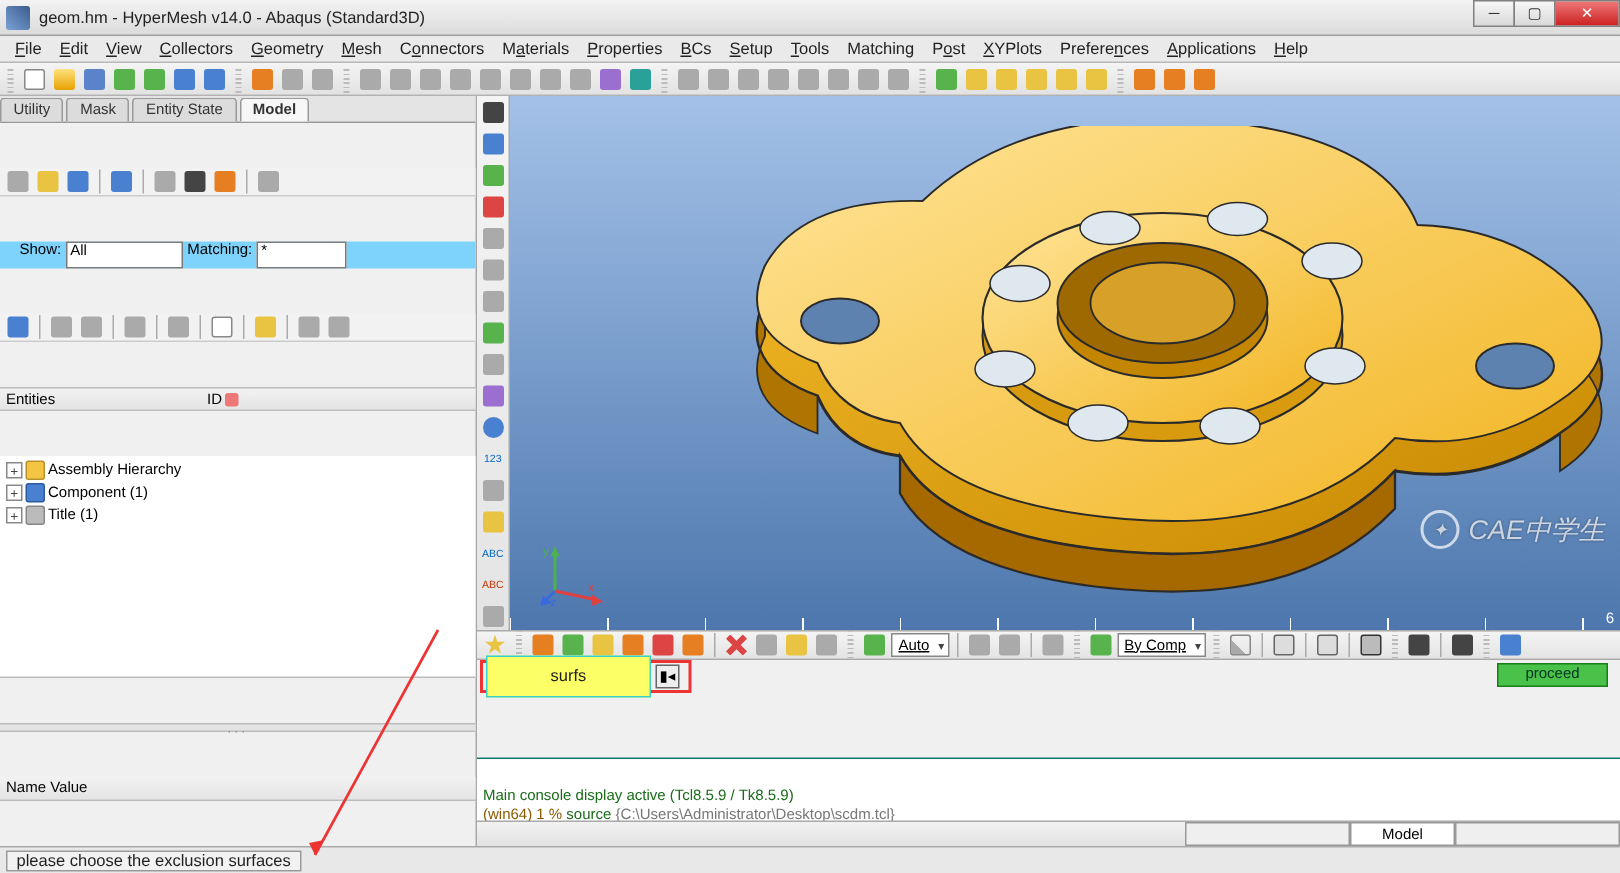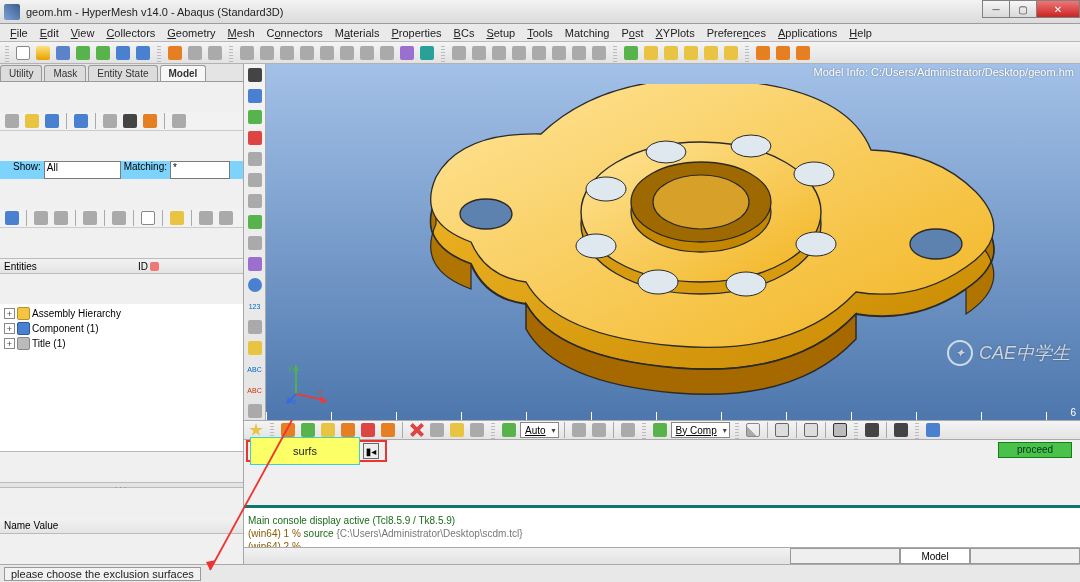--- a/index.html
+++ b/index.html
@@ -37,21 +37,21 @@
 .c-orange { background:#e67e22; }
 .c-dark { background:#444; }
 .c-teal { background:#2aa198; }
 .c-wire1 { background:linear-gradient(45deg,#aaa 40%,transparent 40%); border:1px solid #888;}
 .c-wire2 { background:#ddd; border:1px solid #666;}
 .c-wire3 { background:#bbb; border:1px solid #333;}
 .xsep { width:1px; height:16px; background:#aaa; margin:0 3px; }
 
 
 .main { display:flex; height: calc(582px - 24px - 18px - 22px - 18px); }
-.left { width: 244px; background:#f0f0f0; display:flex; flex-direction:column; border-right:1px solid #a8a8a8;gap:30px; }
+.left { width: 318px; background:#f0f0f0; display:flex; flex-direction:column; border-right:1px solid #a8a8a8;gap:30px; }
 .right { flex:1; display:flex; flex-direction:column; position:relative; }
 
 
 .tabrow { height:20px; display:flex; align-items:flex-end; background:#e4e4e4; border-bottom:1px solid #999; font-size:10px;}
 .tabrow .tab { padding:2px 8px; border:1px solid #999; border-bottom:none; background:#dcdcdc; margin-right:2px; border-radius:3px 3px 0 0; color:#333;}
 .tabrow .tab.active { background:#f7f7f7; font-weight:bold;}
 .panelbar { height:22px; display:flex; align-items:center; gap:2px; padding:0 3px; background:#f2f2f2; border-bottom:1px solid #ccc;}
 .showrow { height:20px; display:flex; font-size:10px; padding:0 13px; background:#7dd3fc; gap:3px;}
 .selbox { flex:1; background:#fff; border:1px solid #7a7a7a; padding:0 2px;}
 .entities-hdr { height:18px; background:linear-gradient(#f2f2f2,#e4e4e4); border-top:1px solid #bbb; border-bottom:1px solid #bbb; font-size:10px; display:flex; align-items:center; padding-left:4px; position:relative;}
@@ -90,21 +90,21 @@
 .surfsrow { height:24px; display:flex; align-items:center; padding-left:2px; background:#f0f0f0; position:relative;}
 .redframe { border:2px solid #e33; padding:2px 6px 2px 2px; display:inline-flex; align-items:center; height:22px; background:#fff0;}
 .surfs-btn { height:28px; background:#fcff66; border:1.5px solid #3bd0c8; width:110px; text-align:right; font-size:11px; color:#222; display:inline-flex; align-items:center; justify-content:center;}
 .surfs-nav { width:16px; height:16px; border:1px solid #666; background:#eee; margin-left:3px; font-size:10px; display:inline-flex; align-items:center; justify-content:center;}
 .proceed { position:absolute; right:8px; top:2px; width:74px; height:16px; background:#4ac24a; border:1px solid #167e16; font-size:10px; color:#032; text-align:center; line-height:14px;}
 
 
 .panelgap { height:80px; background:#f0f0f0;}
 
 
-.console { height:42px; background:#fff; border-top:3px solid #0f766e; font-family:Consolas,monospace; font-size:10px; padding:6px 4px; line-height:13px;}
+.console { height:42px; background:#fff; border-top:1px solid #0f766e; font-family:Consolas,monospace; font-size:10px; padding:18px 4px; line-height:13px;}
 .console .l1{color:#1a6b1a;}
 .console .l2{color:#8a5a00;}
 .console .l2 .src{color:#1a6b1a;text-align:center;}
 .console .l2 .path{color:#777;}
 .console .l3{color:#8a5a00;}
 
 
 .btabs { height:18px; background:linear-gradient(#f2f2f2,#e2e2e2); border-top:1px solid #aaa; display:flex; align-items:center; justify-content:flex-end; font-size:10px; gap:0;}
 .btabs .btab{ min-width:70px; height:16px; border:1px solid #999; background:#efefef; padding:0 16px; display:flex; align-items:center; justify-content:center;}
 .btabs .btab.active{ background:#fff;}
@@ -427,21 +427,20 @@
             <div class="ticon c-yellow"></div>
           </div>
         <div class="vb" style="font-size:7px;color:#06c">ABC</div>
         <div class="vb" style="font-size:7px;color:#c30">ABC</div>
         <div class="vb">
             <div class="ticon c-grey"></div>
           </div>
       </div>
 
       <div class="viewport">
-        <div class="modelinfo">Model Info: C:/Users/Administrator/Desktop/geom.hm</div>
 
         <svg class="flange" viewBox="0 0 700 320">
           <defs>
             <linearGradient id="gdk" x1="0" y1="0" x2="1" y2="1">
               <stop offset="0" stop-color="#f4bb2a"></stop>
                 <stop offset="1" stop-color="#c68700"></stop>
             </linearGradient>
             <linearGradient id="glt" x1="0" y1="0" x2="1" y2="1">
               <stop offset="0" stop-color="#ffe59a"></stop>
                 <stop offset="1" stop-color="#f2b420"></stop>

